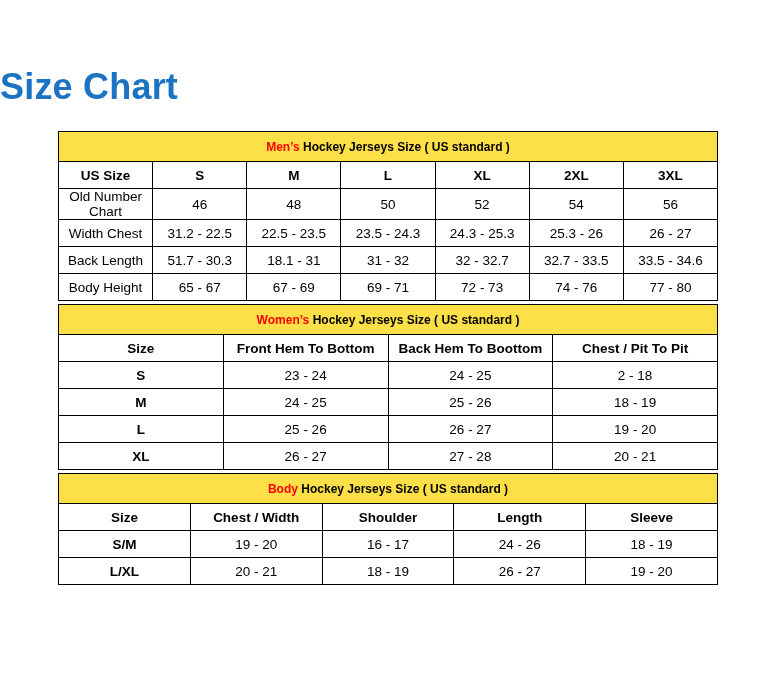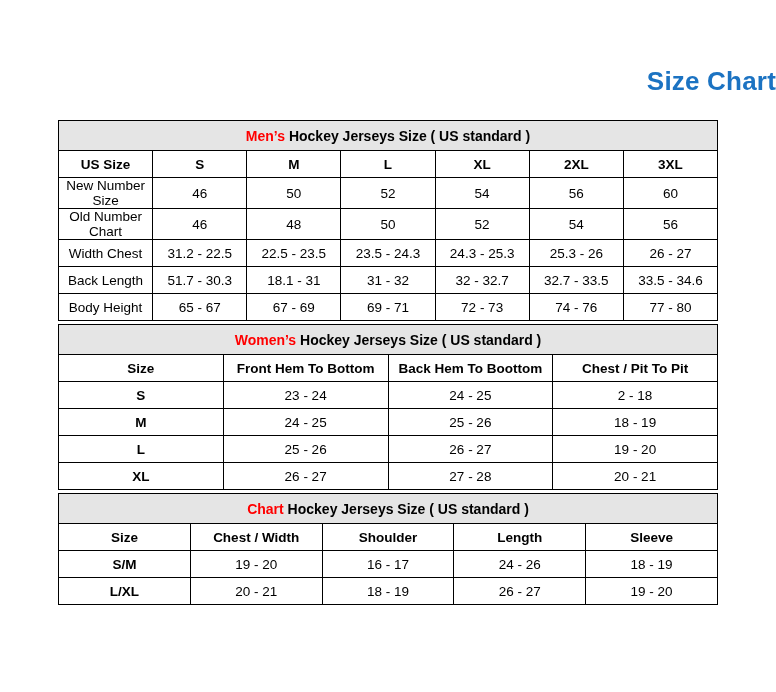--- a/index.html
+++ b/index.html
@@ -13,50 +13,49 @@
     font-family: "Liberation Sans", sans-serif;
     -webkit-font-smoothing: antialiased;
   }
   .page {
     position: relative;
     width: 776px;
     height: 692px;
     box-sizing: border-box;
   }
   .title {
-    text-align: right;
+    text-align: left;
     color: #1c73c2;
-    font-size: 26px;
+    font-size: 36px;
     font-weight: bold;
     padding-top: 66px;
     letter-spacing: 0.2px;
-    padding-left: 8px;
   }
   .tables {
     width: 660px;
     margin: 23px auto 0 auto;
   }
   table {
     border-collapse: collapse;
     width: 100%;
     table-layout: fixed;
   }
   td {
     border: 1px solid #000000;
     font-size: 13.5px;
     text-align: center;
     height: 26px;
     padding: 0 2px;
     color: #000000;
     vertical-align: middle;
   }
   .banner td {
-    background: #e5e5e5;
-    font-weight: bold;
-    font-size: 14px;
+    background: #fde047;
+    font-weight: bold;
+    font-size: 12px;
     height: 29px;
   }
   .banner .accent {
     color: #ff0000;
   }
   .hdr td {
     font-weight: bold;
     margin-top: 46px;
   }
   .rowlabel {
@@ -88,29 +87,20 @@
         <tr class="hdr">
           <td style="width:22.2%">US Size</td>
           <td style="width:13.0%">S</td>
           <td style="width:13.0%">M</td>
           <td style="width:13.0%">L</td>
           <td style="width:13.0%">XL</td>
           <td style="width:13.0%">2XL</td>
           <td style="width:12.8%">3XL</td>
         </tr>
         <tr>
-          <td class="rowlabel">New Number Size</td>
-          <td>46</td>
-          <td>50</td>
-          <td>52</td>
-          <td>54</td>
-          <td>56</td>
-          <td>60</td>
-        </tr>
-        <tr>
           <td class="rowlabel">Old Number Chart</td>
           <td>46</td>
           <td>48</td>
           <td>50</td>
           <td>52</td>
           <td>54</td>
           <td>56</td>
         </tr>
         <tr>
           <td class="rowlabel">Width Chest</td>
@@ -180,21 +170,21 @@
           <td>20 - 21</td>
         </tr>
       </tbody>
     </table>
 
     <div class="spacer"></div>
 
     <table>
       <tbody>
         <tr class="banner">
-          <td colspan="5"><span class="accent">Chart</span><span> Hockey Jerseys Size ( US standard )</span></td>
+          <td colspan="5"><span class="accent">Body</span><span> Hockey Jerseys Size ( US standard )</span></td>
         </tr>
         <tr class="hdr">
           <td style="width:22.2%">Size</td>
           <td style="width:19.5%">Chest / Width</td>
           <td style="width:19.5%">Shoulder</td>
           <td style="width:19.5%">Length</td>
           <td style="width:19.3%">Sleeve</td>
         </tr>
         <tr>
           <td class="bold">S/M</td>

